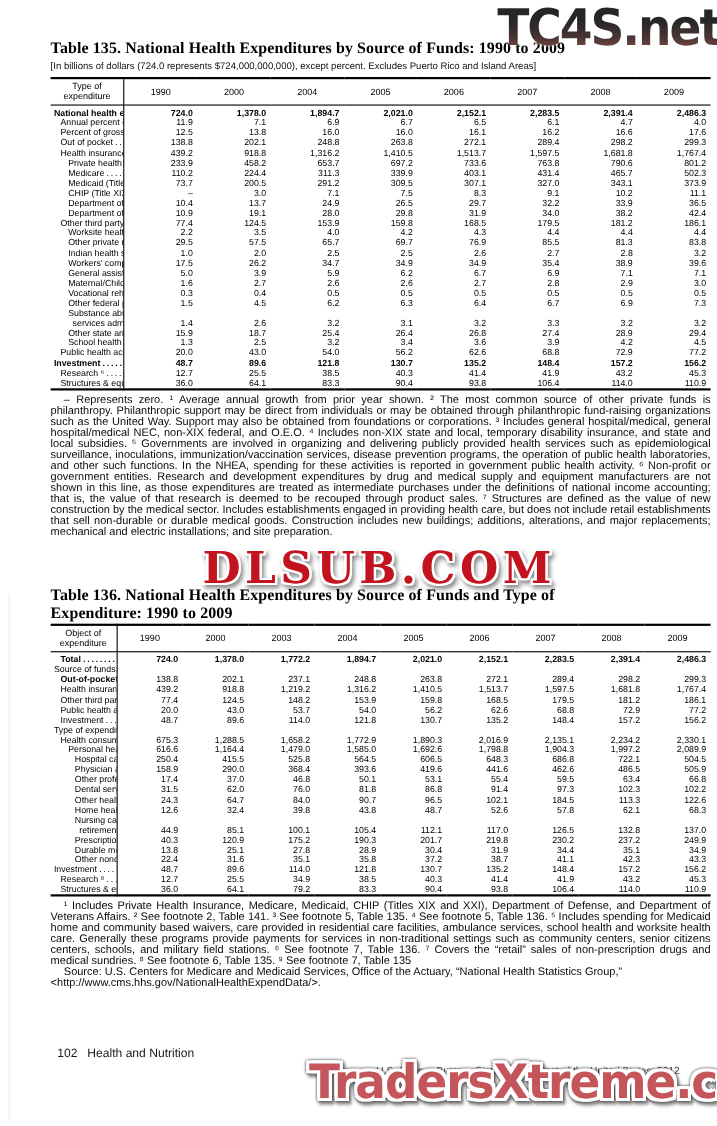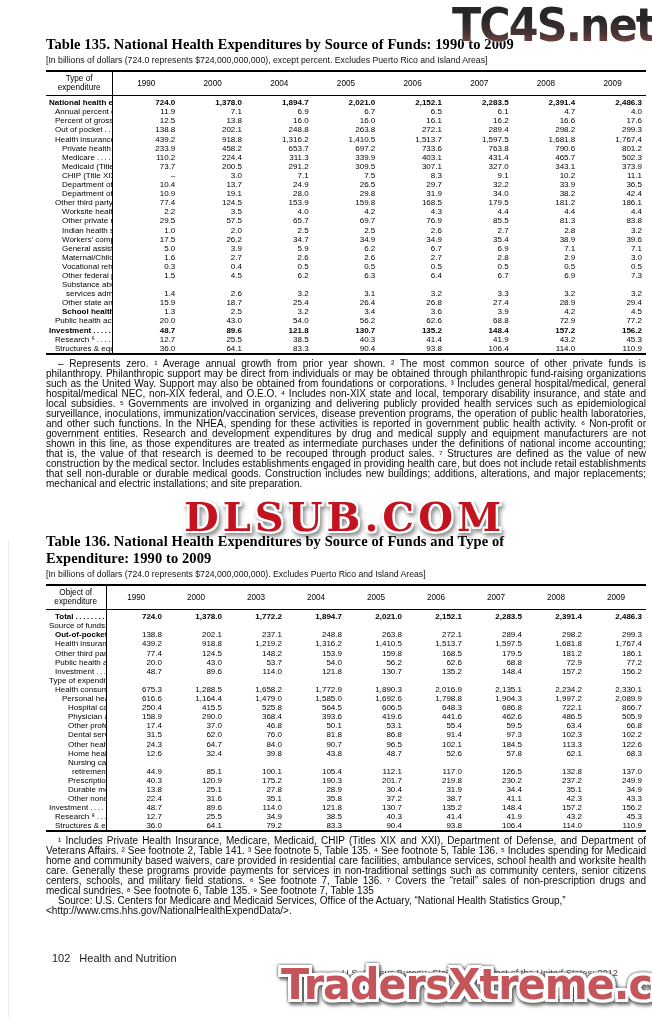--- a/index.html
+++ b/index.html
@@ -430,21 +430,21 @@
             <td class="num">18.7</td>
             <td class="num">25.4</td>
             <td class="num">26.4</td>
             <td class="num">26.8</td>
             <td class="num">27.4</td>
             <td class="num">28.9</td>
             <td class="num">29.4</td>
           </tr>
           <tr>
             <td class="lbl">
-              <div class="lab" style="padding-left: 16px; font-weight: bold;">
+              <div class="lab" style="padding-left: 16px;">
                 <span class="t">School health</span>
                 <span class="d">........................................................................................................................</span>
               </div>
             </td>
             <td class="num">1.3</td>
             <td class="num">2.5</td>
             <td class="num">3.2</td>
             <td class="num">3.4</td>
             <td class="num">3.6</td>
             <td class="num">3.9</td>
@@ -515,21 +515,20 @@
           </tr>
         </tbody>
       </table>
     <p class="fn first">– Represents zero. ¹ Average annual growth from prior year shown. ² The most common source of other private funds is philanthropy. Philanthropic support may be direct from individuals or may be obtained through philanthropic fund-raising organizations such as the United Way. Support may also be obtained from foundations or corporations. ³ Includes general hospital/medical, general hospital/medical NEC, non-XIX federal, and O.E.O. ⁴ Includes non-XIX state and local, temporary disability insurance, and state and local subsidies. ⁵ Governments are involved in organizing and delivering publicly provided health services such as epidemiological surveillance, inoculations, immunization/vaccination services, disease prevention programs, the operation of public health laboratories, and other such functions. In the NHEA, spending for these activities is reported in government public health activity. ⁶ Non-profit or government entities. Research and development expenditures by drug and medical supply and equipment manufacturers are not shown in this line, as those expenditures are treated as intermediate purchases under the definitions of national income accounting; that is, the value of that research is deemed to be recouped through product sales. ⁷ Structures are defined as the value of new construction by the medical sector. Includes establishments engaged in providing health care, but does not include retail establishments that sell non-durable or durable medical goods. Construction includes new buildings; additions, alterations, and major replacements; mechanical and electric installations; and site preparation.</p>
   </section>
 
   <div class="wm-mid">DLSUB.COM</div>
 
   <section class="sec" id="sec136">
     <h1 class="ttl">Table 136. National Health Expenditures by Source of Funds and Type of Expenditure: 1990 to 2009</h1>
-    <p class="sub">[In billions of dollars (724.0 represents $724,000,000,000). Excludes Puerto Rico and Island Areas]</p>
     <table class="data" id="t136">
         <colgroup>
           <col class="lab">
           <col>
           <col>
           <col>
           <col>
           <col>
           <col>
           <col>
@@ -705,21 +704,21 @@
               </div>
             </td>
             <td class="num">250.4</td>
             <td class="num">415.5</td>
             <td class="num">525.8</td>
             <td class="num">564.5</td>
             <td class="num">606.5</td>
             <td class="num">648.3</td>
             <td class="num">686.8</td>
             <td class="num">722.1</td>
-            <td class="num">866.7</td>
+            <td class="num">504.5</td>
           </tr>
           <tr>
             <td class="lbl">
               <div class="lab" style="padding-left: 22px;">
                 <span class="t">Physician and clinical services</span>
               </div>
             </td>
             <td class="num">158.9</td>
             <td class="num">290.0</td>
             <td class="num">368.4</td>

